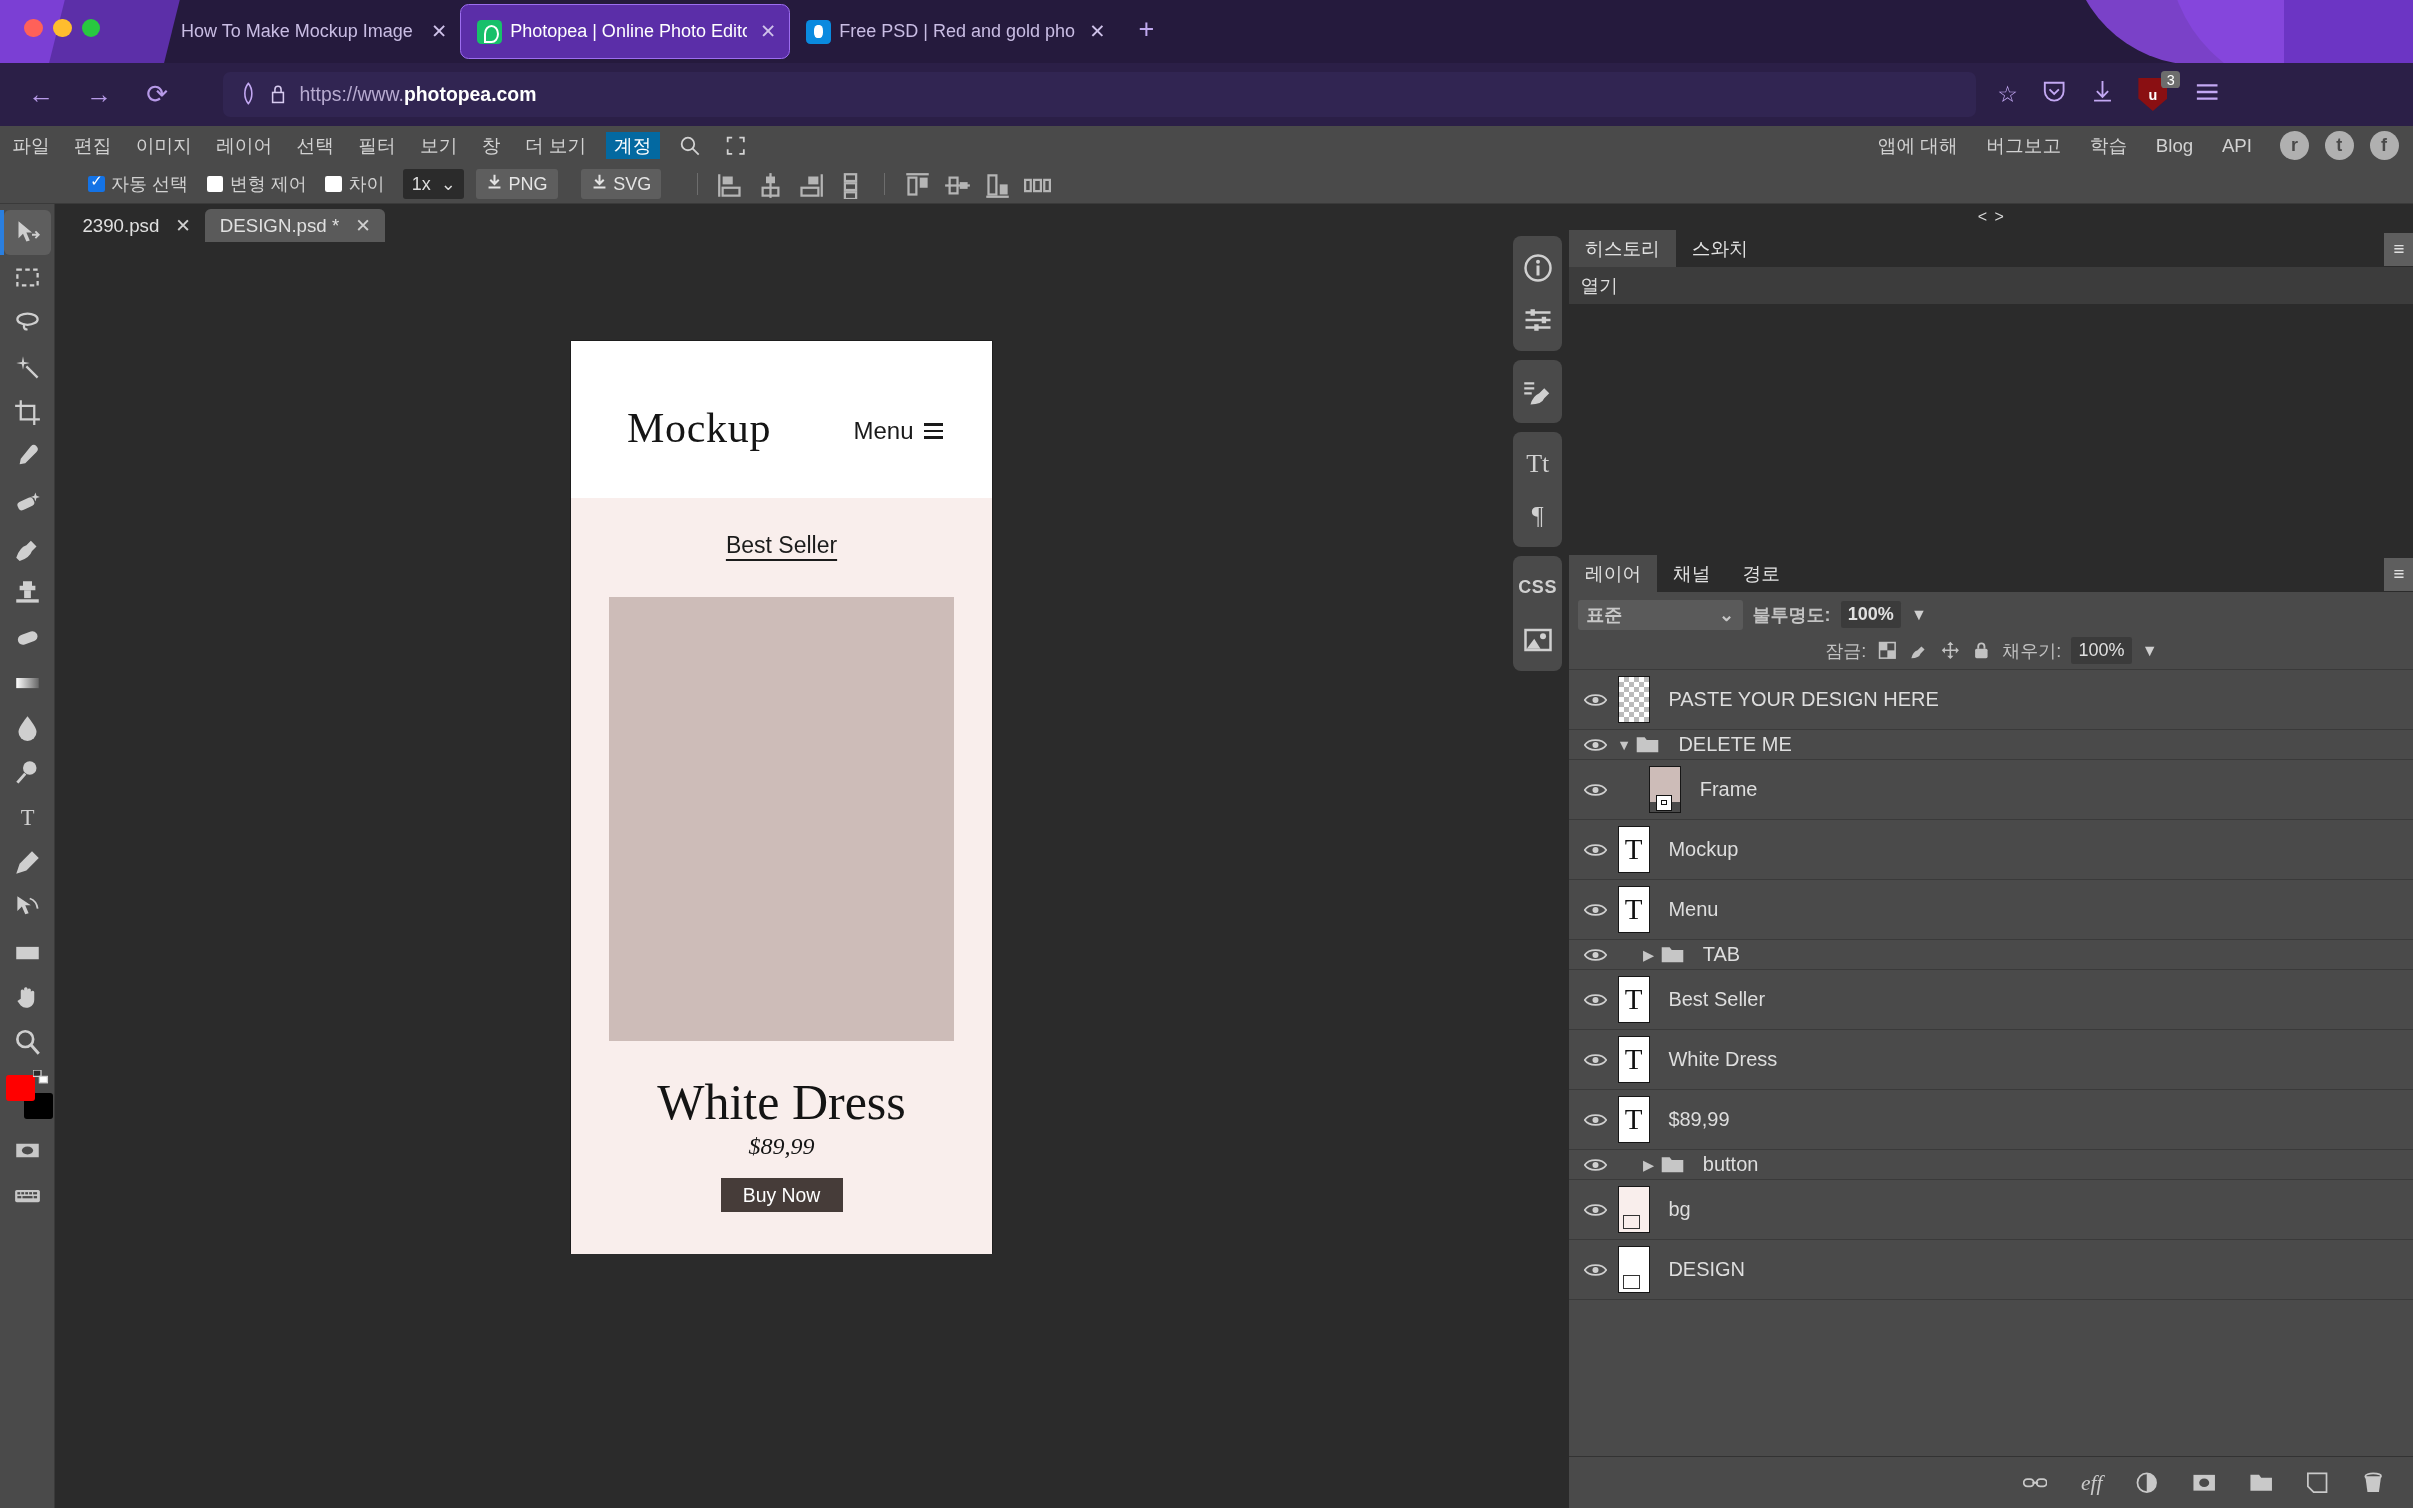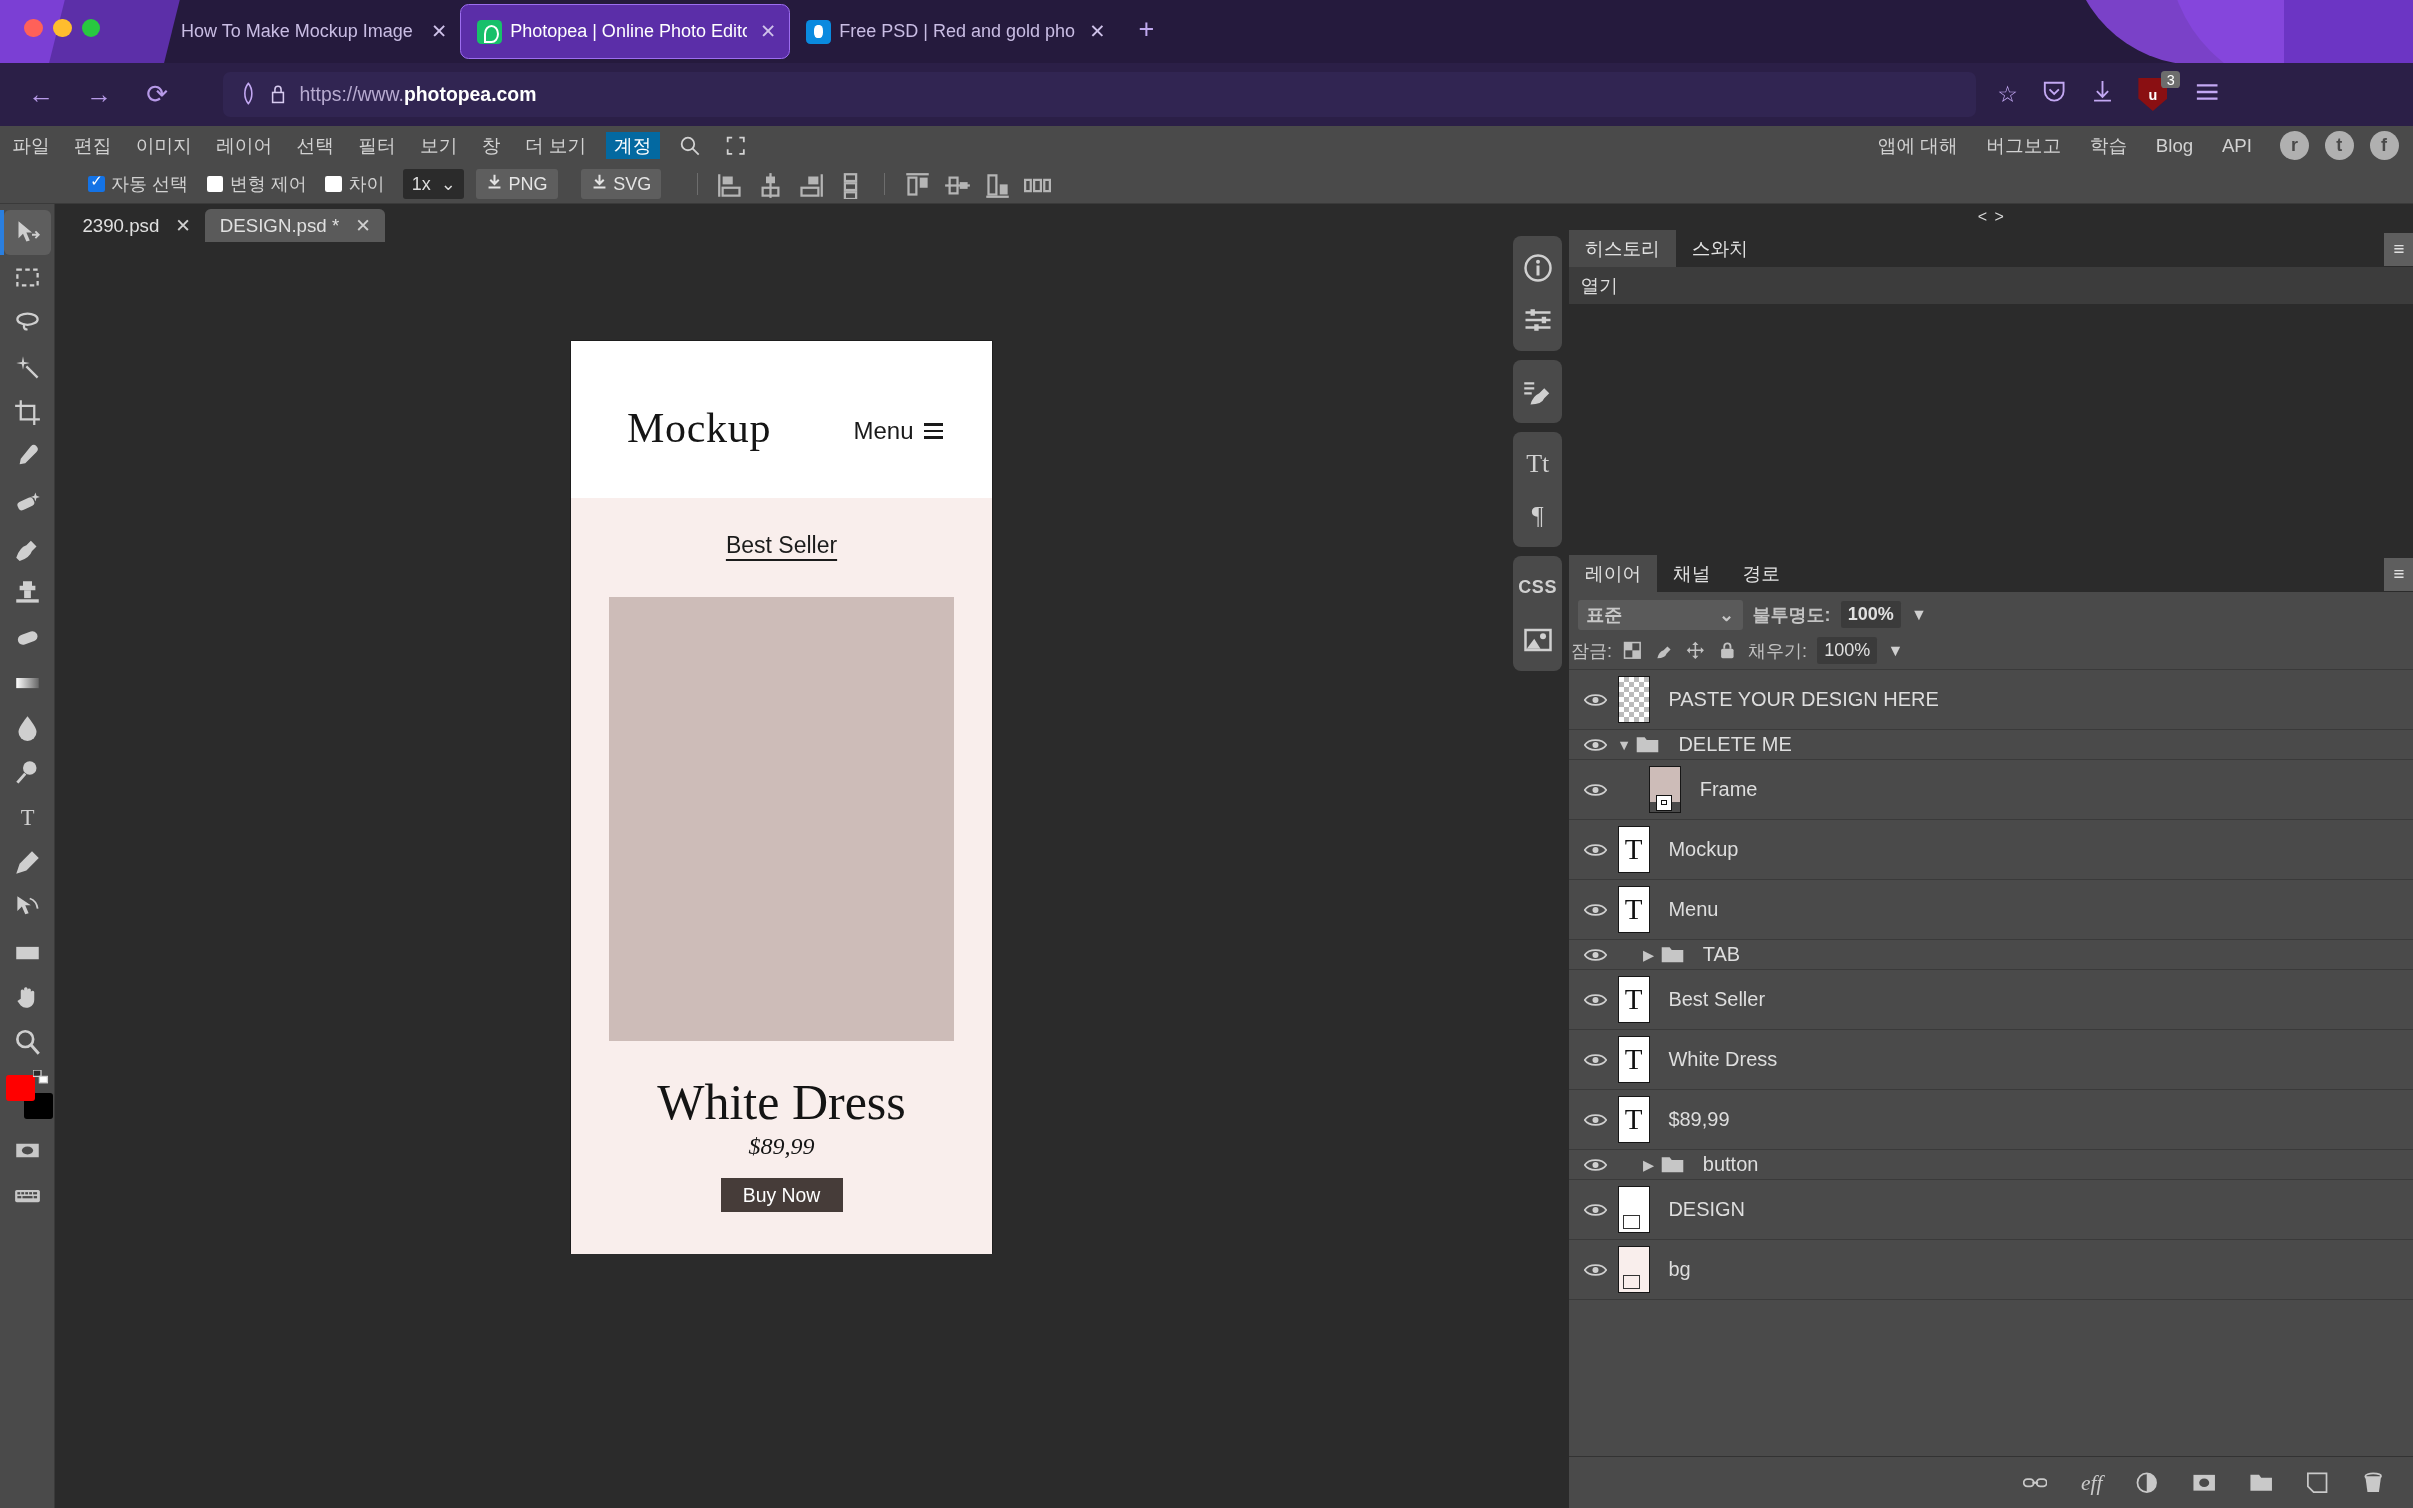--- a/index.html
+++ b/index.html
@@ -163,21 +163,21 @@
     align-items: center; padding-left: 11.5px; }
 
   .layers-wrap { position: absolute; left: 0; top: 351px; width: 845px; height: 954px; background: #4a4a4a; }
   .lay-tabs { display: flex; align-items: flex-end; height: 37px; background: #2b2b2b; position: relative; }
   .lay-opts { height: 40px; display: flex; align-items: center; gap: 10px; padding: 5.7px 8.6px 0 8.6px; font-weight: bold; }
   .blend-sel { background: #5a5a5a; color: #c8c8c8; font-size: 18px; width: 165px; height: 30px; border-radius: 2.9px;
     display: flex; align-items: center; justify-content: space-between; padding: 0 8.6px; }
   .lbl { color: #c2c2c2; font-size: 18px; }
   .numbox { background: #3b3b3b; color: #e0e0e0; font-size: 18px; padding: 2.9px 7.2px; border-radius: 2.2px; }
   .caret { color: #cfcfcf; font-size: 16px; }
-  .lock-row { height: 37px; display: flex; align-items: center; gap: 10px; padding: 0 2px; }
+  .lock-row { height: 37px; display: flex; align-items: center; gap: 10px; padding: 0 24px; justify-content: center; }
   .lock-ic { width: 21.5px; height: 20px; display: flex; align-items: center; justify-content: center; }
   .lock-ic svg { width: 18.7px; height: 18.7px; fill: #c2c2c2; }
 
   .layer-list { border-top: 0.7px solid #3a3a3a; }
   .layer-row { display: flex; align-items: center; height: 60px; border-bottom: 0.7px solid #3a3a3a;
     padding-left: 10px; gap: 0; }
   .layer-row.group { height: 30px; }
   .eye { width: 33px; display: flex; align-items: center; justify-content: center; }
   .eye svg { width: 23px; height: 16px; fill: #cfcfcf; }
   .tri { width: 24.4px; color: #c6c6c6; font-size: 14.4px; display: flex; align-items: center; justify-content: center;}
@@ -834,37 +834,37 @@
             <span class="layer-name">button</span>
           </div>
 
           <div class="layer-row">
             <span class="eye">
               <svg viewBox="0 0 32 22">
                   <path d="M1 11 C7 2 25 2 31 11 C25 20 7 20 1 11 Z" fill="none" stroke="#cfcfcf" stroke-width="2.4"></path>
                   <circle cx="16" cy="11" r="4.2"></circle>
                 </svg>
             </span>
+            <span class="thumb bgl">
+                <span class="vec"></span>
+              </span>
+            <span class="layer-name">bg</span>
+          </div>
+
+          <div class="layer-row">
+            <span class="eye">
+              <svg viewBox="0 0 32 22">
+                  <path d="M1 11 C7 2 25 2 31 11 C25 20 7 20 1 11 Z" fill="none" stroke="#cfcfcf" stroke-width="2.4"></path>
+                  <circle cx="16" cy="11" r="4.2"></circle>
+                </svg>
+            </span>
             <span class="thumb designl">
                 <span class="vec"></span>
               </span>
             <span class="layer-name">DESIGN</span>
-          </div>
-
-          <div class="layer-row">
-            <span class="eye">
-              <svg viewBox="0 0 32 22">
-                  <path d="M1 11 C7 2 25 2 31 11 C25 20 7 20 1 11 Z" fill="none" stroke="#cfcfcf" stroke-width="2.4"></path>
-                  <circle cx="16" cy="11" r="4.2"></circle>
-                </svg>
-            </span>
-            <span class="thumb bgl">
-                <span class="vec"></span>
-              </span>
-            <span class="layer-name">bg</span>
           </div>
 
         </div>
 
         <div class="layers-bottom">
           <span class="lb-ic">
             <svg viewBox="0 0 34 20">
                 <rect x="1" y="5" width="14" height="10" rx="5" fill="none" stroke="#c9c9c9" stroke-width="2.4"></rect>
                 <rect x="19" y="5" width="14" height="10" rx="5" fill="none" stroke="#c9c9c9" stroke-width="2.4"></rect>
                 <rect x="13" y="8.5" width="8" height="3"></rect>

